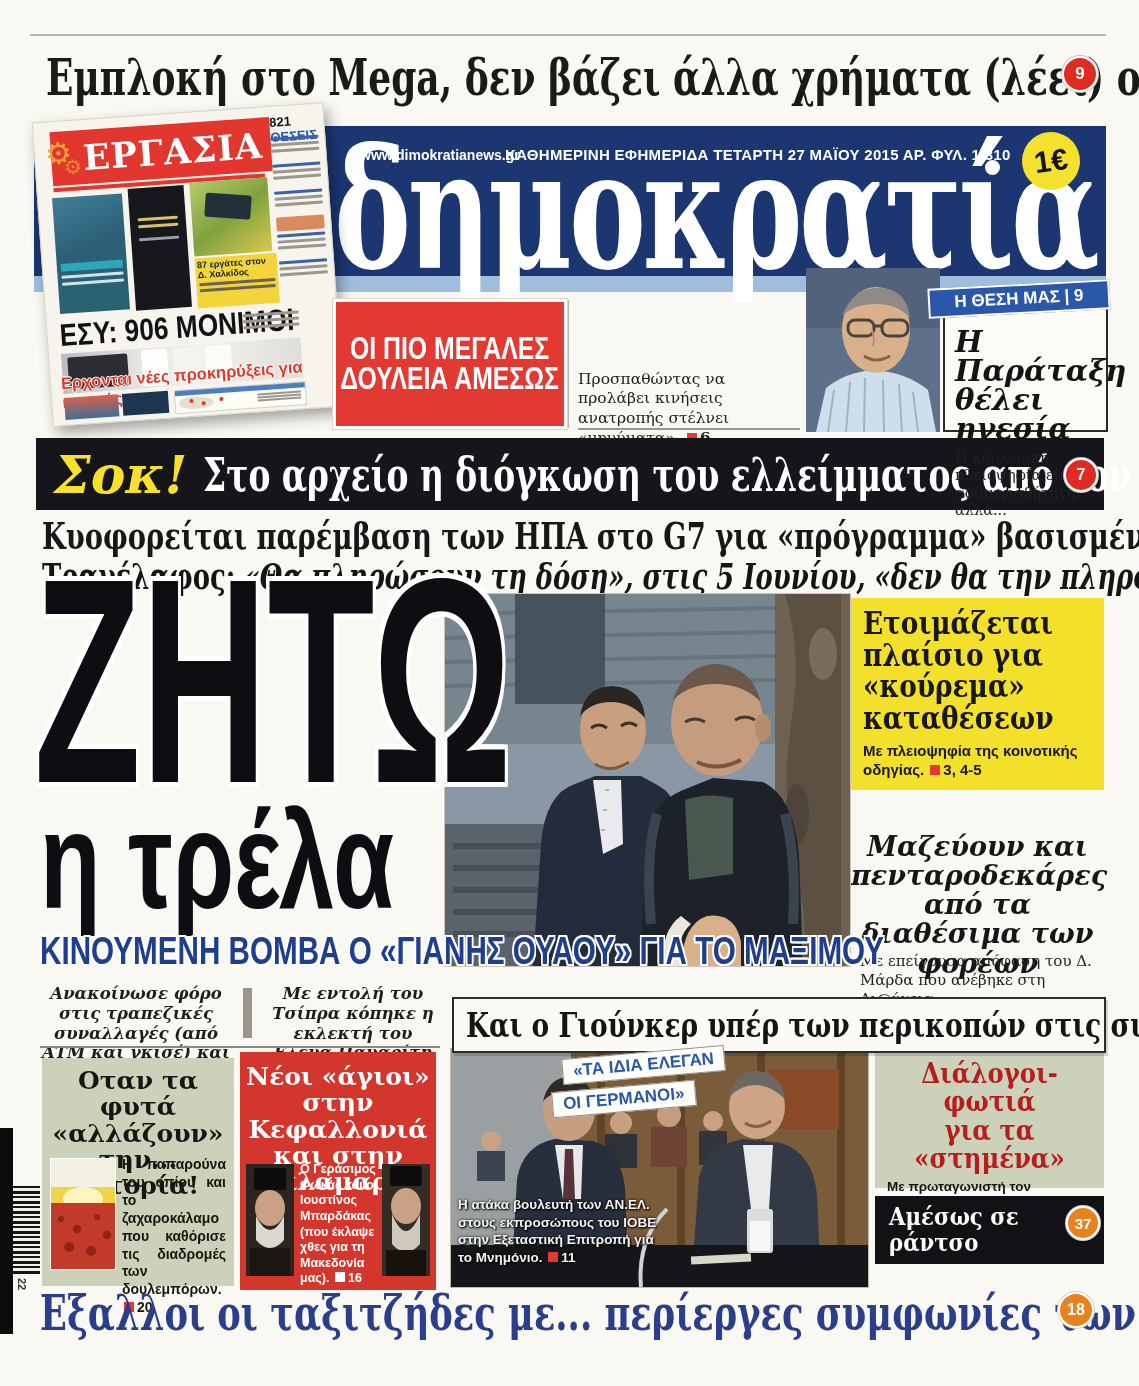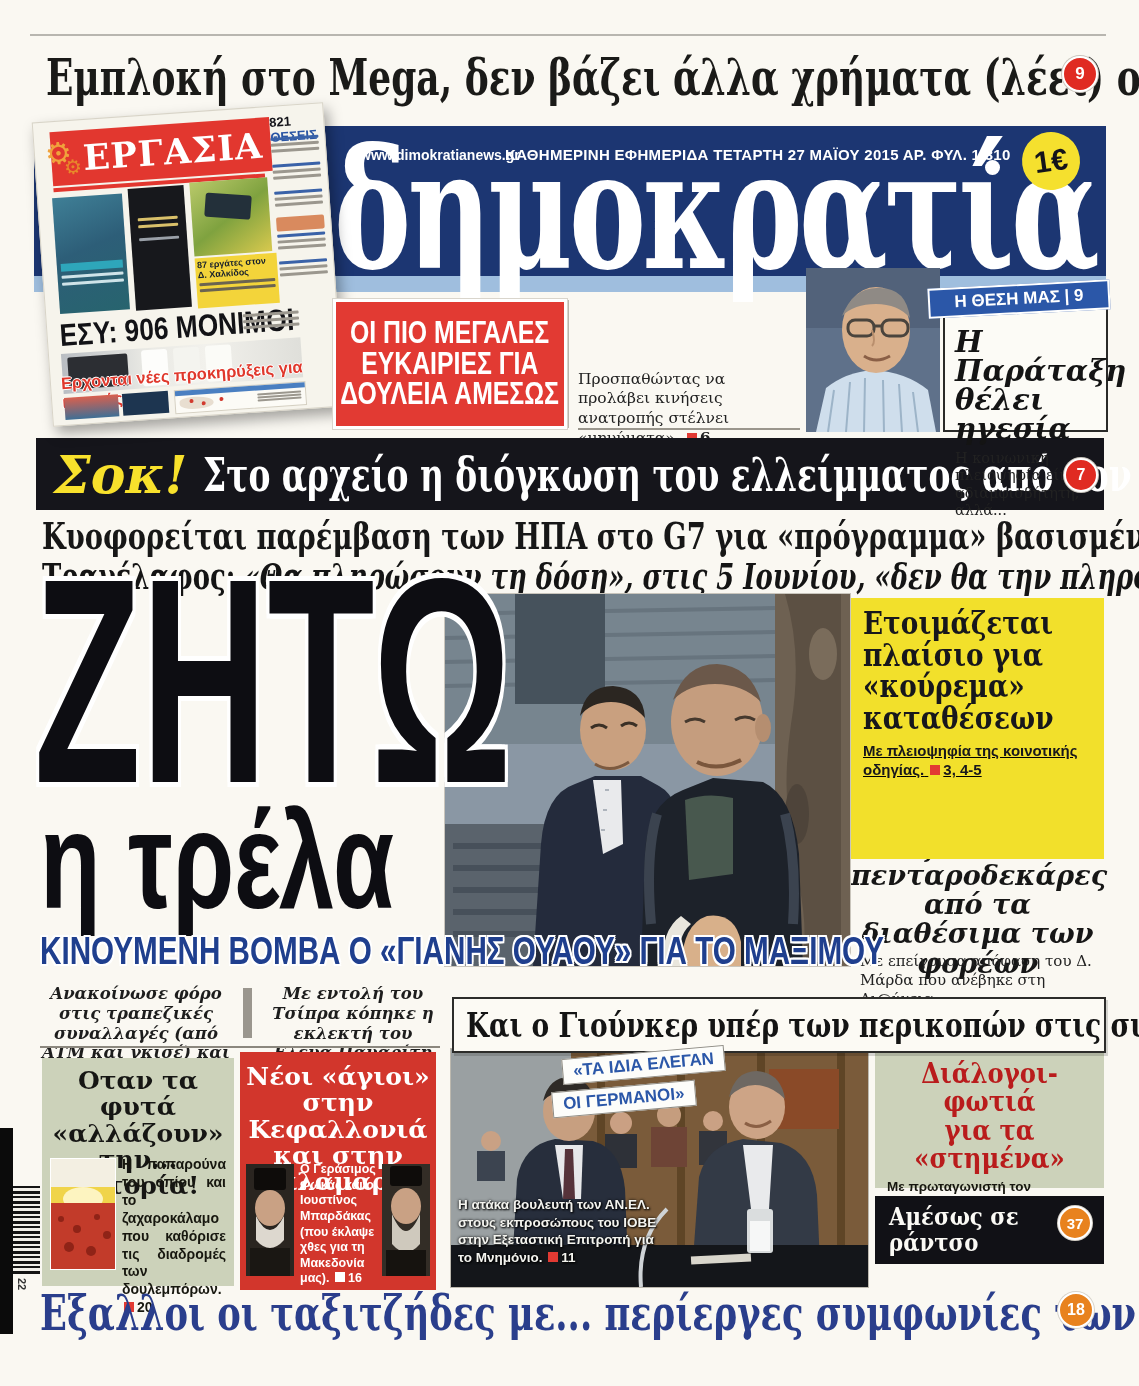--- a/index.html
+++ b/index.html
@@ -143,21 +143,20 @@
         <div class="tbar" style="margin:1px 0;height:2px;"></div>
         <div class="tbar" style="margin:1px 0;height:2px;"></div>
         <div class="tbar" style="margin:1px 0;height:2px;"></div>
       </div>
     </div>
   </div>
 
   <div class="abs" style="left:333px;top:299px;width:228px;height:124px;background:#e23a33;border:3px solid #fff;box-shadow:0 0 0 1px #d9d5cc;display:flex;flex-direction:column;align-items:center;justify-content:center;z-index:6;">
     <div class="sans" style="font-size:31px;font-weight:bold;color:#fff;line-height:.98;text-align:center;">
       <div><span class="cx80" style="transform-origin:center top;">ΟΙ ΠΙΟ ΜΕΓΑΛΕΣ</span></div>
-      <div><span class="cx80" style="transform-origin:center top;">ΕΥΚΑΙΡΙΕΣ ΓΙΑ</span></div>
       <div><span class="cx80" style="transform-origin:center top;">ΔΟΥΛΕΙΑ ΑΜΕΣΩΣ</span></div>
     </div>
   </div>
 
   <div class="abs vrule" style="left:568px;top:300px;height:128px;"></div>
   <div class="abs serif" style="left:578px;top:370px;width:222px;font-size:15.5px;color:#222;line-height:1.25;">
     <span>Προσπαθώντας να προλάβει κινήσεις ανατροπής στέλνει «μηνύματα».</span>
     <span class="sq"></span><b>6</b>
   </div>
   <div class="abs hrule" style="left:578px;top:428px;width:222px;height:2px;background:#9a968d;"></div>
@@ -262,21 +261,21 @@
   </div>
 
   <div class="abs sans" style="left:40px;top:798px;font-size:138px;font-weight:bold;color:#0d0d12;line-height:.9;z-index:11;">
     <span class="cx72">η τρέλα</span>
   </div>
 
   <div class="abs sans outline-w" style="left:40px;top:930px;font-size:38px;font-weight:bold;color:#1f3f8e;z-index:20;">
     <span class="cx78">ΚΙΝΟΥΜΕΝΗ ΒΟΜΒΑ Ο «ΓΙΑΝΗΣ ΟΥΑΟΥ» ΓΙΑ ΤΟ ΜΑΞΙΜΟΥ</span>
   </div>
 
-  <div class="abs" style="left:851px;top:598px;width:253px;height:261px;background:#f2e02b;z-index:11;text-decoration:underline;">
+  <div class="abs" style="left:851px;top:598px;width:253px;height:192px;background:#f2e02b;z-index:11;">
     <div class="serif" style="margin:10px 10px 0 12px;font-size:31px;font-weight:bold;color:#17171c;line-height:1.02;">
       <div><span class="cx85">Ετοιμάζεται</span></div>
       <div><span class="cx85">πλαίσιο για</span></div>
       <div><span class="cx85">«κούρεμα»</span></div>
       <div><span class="cx85">καταθέσεων</span></div>
     </div>
     <div class="sans" style="margin:8px 10px 0 12px;font-size:15px;font-weight:bold;color:#17171c;line-height:1.25;">
       <span>Με πλειοψηφία της κοινοτικής οδηγίας.</span>
       <span class="sq"></span><b>3, 4-5</b>
     </div>
@@ -401,21 +400,21 @@
     <div class="sans" style="margin:6px 10px 0 12px;font-size:13.5px;font-weight:bold;color:#17170f;line-height:1.25;">
       <span>Με πρωταγωνιστή τον Χριστόφορο Ζωγράφο, που υβρίζει τον ανακριτή Διαφθοράς.</span>
       <span class="sq"></span><b>16</b>
     </div>
   </div>
 
   <div class="abs" style="left:875px;top:1196px;width:229px;height:68px;background:#111116;display:flex;align-items:center;z-index:5;">
     <div class="serif" style="margin-left:14px;font-size:25px;font-weight:bold;color:#fbfaf5;line-height:1.05;">
       <div><span class="cx85">Αμέσως σε ράντσο</span></div>
     </div>
-    <div class="obadge" style="position:absolute;right:12px;top:10px;width:30px;height:30px;font-size:15px;">
+    <div class="obadge" style="position:absolute;right:4px;top:10px;width:30px;height:30px;font-size:15px;">
       <span>37</span>
     </div>
   </div>
 
   <div class="abs serif" style="left:40px;top:1284px;font-size:49px;font-weight:bold;color:#2a3e8c;z-index:6;">
     <span class="cx72">Εξαλλοι οι ταξιτζήδες με... περίεργες συμφωνίες των ξενοδόχων</span>
   </div>
   <div class="abs obadge" style="left:1058px;top:1292px;width:32px;height:32px;font-size:16px;z-index:6;">
     <span>18</span>
   </div>

